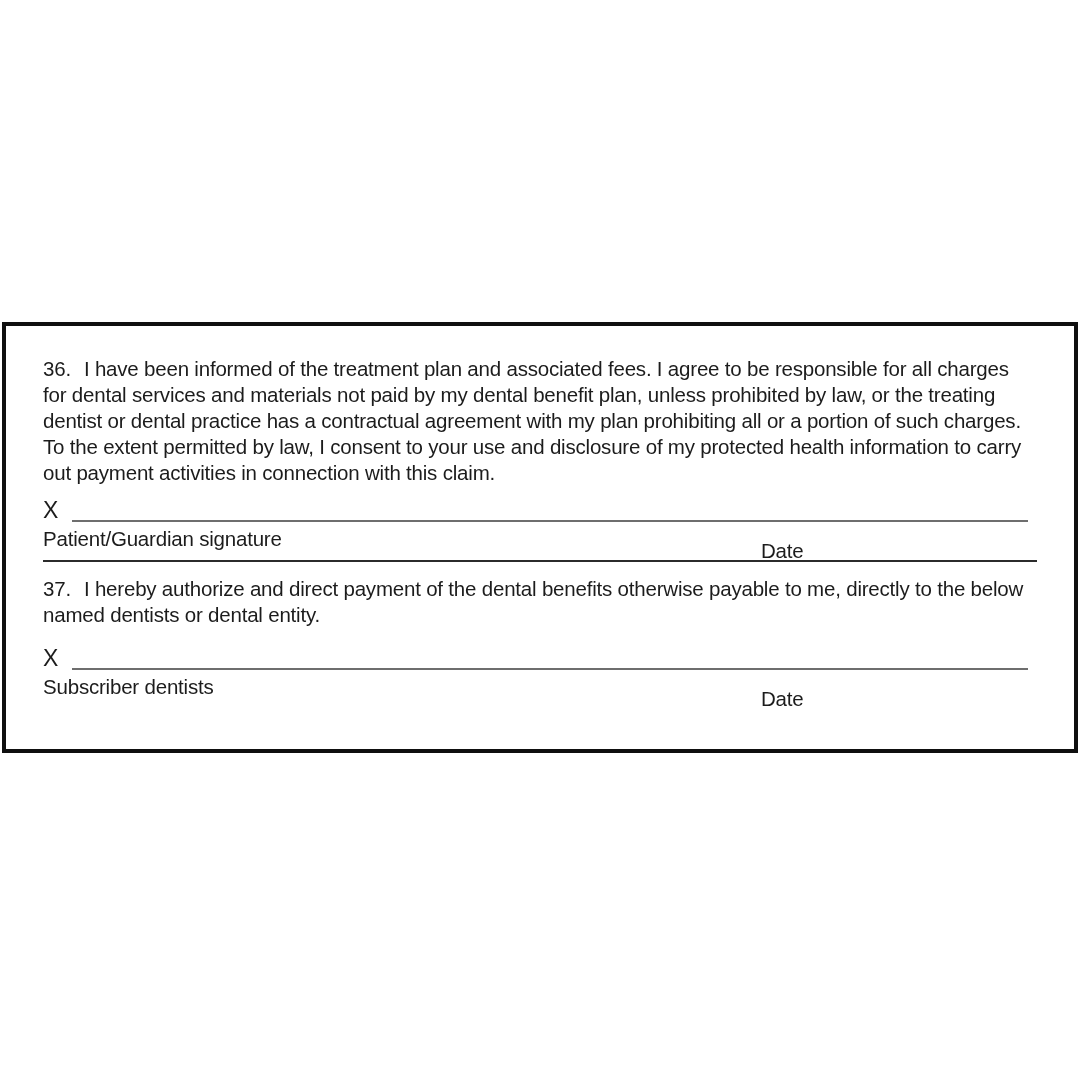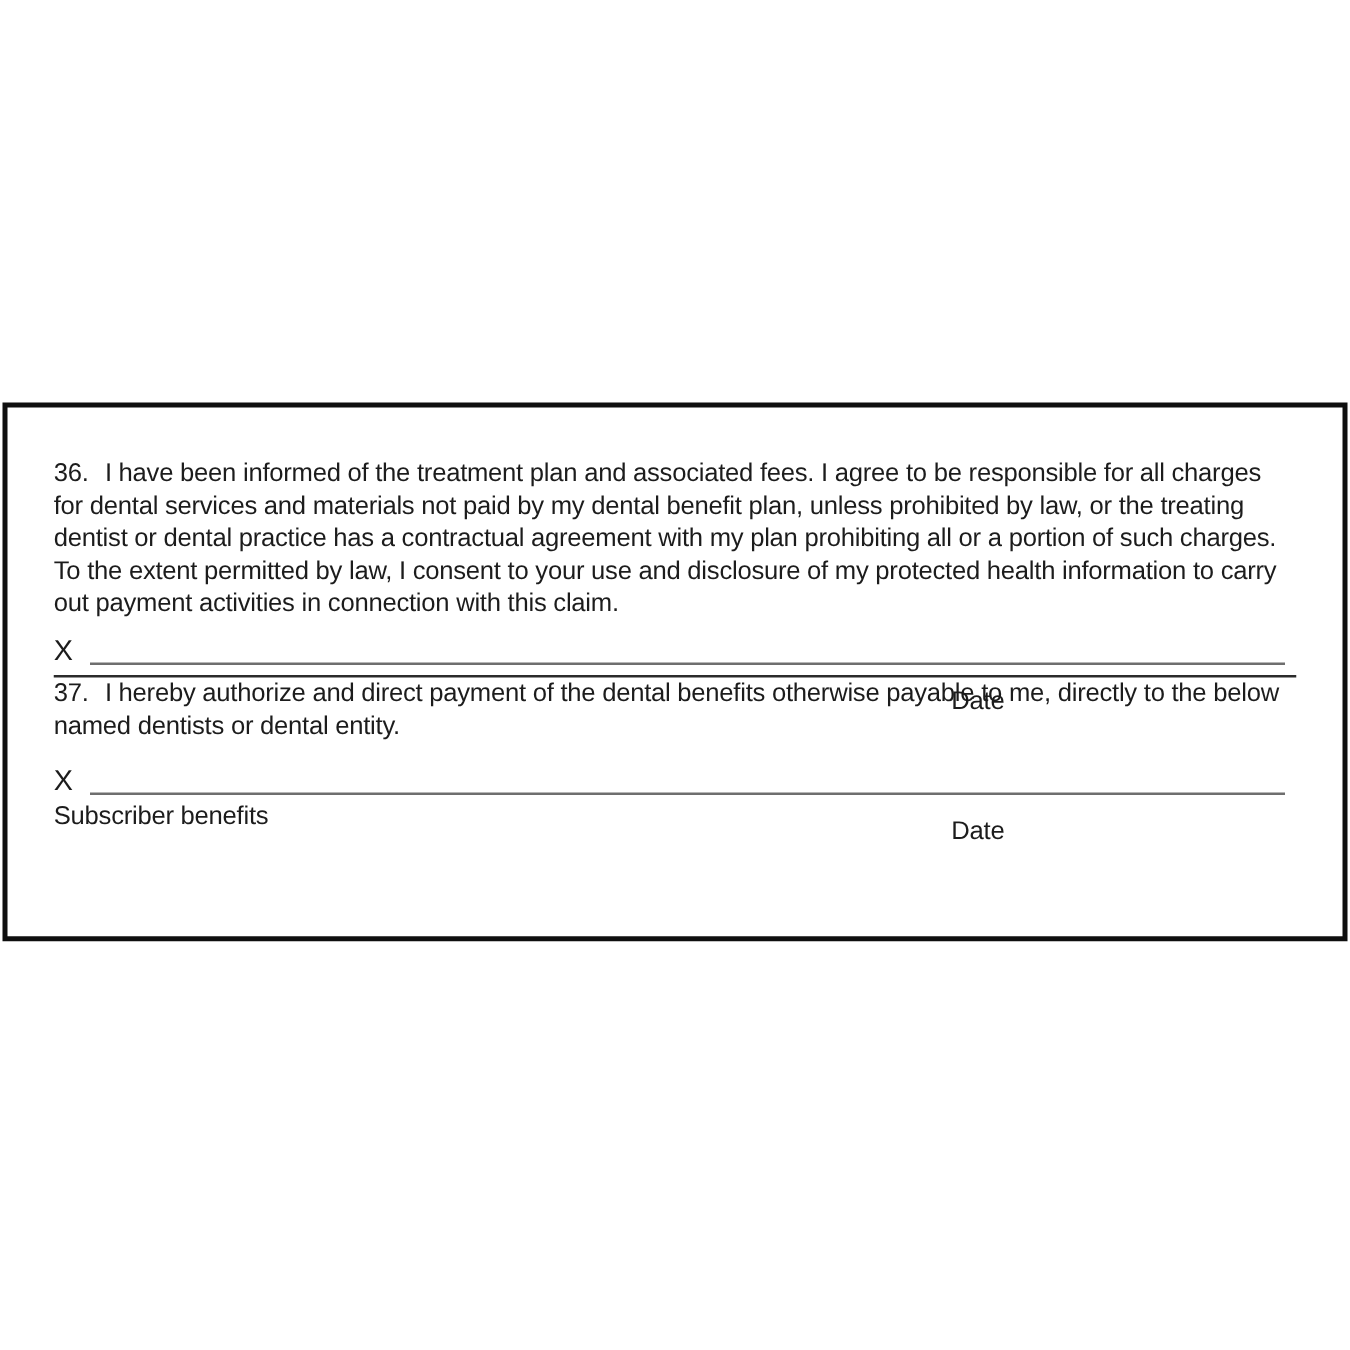--- a/index.html
+++ b/index.html
@@ -21,21 +21,21 @@
     width: 1080px; height: 1080px;
     background: var(--page-bg);
     overflow: hidden;
   }
   .form-box {
     position: absolute;
     left: 2px; top: 322px;
     width: 1076px; height: 431px;
     border: 4px solid var(--box-border);
     background: var(--page-bg);
-    padding: 40px 37px 0 37px;
+    padding: 30px 37px 0 37px;
   }
   .para {
     font-size: 20.5px;
     line-height: 26px;
     letter-spacing: -0.2px;
     color: var(--text);
   }
   .para .num { margin-right: 13px; }
   .sig-row {
     display: flex;
@@ -67,49 +67,50 @@
     position: absolute;
     left: 718px;
     top: 12px;
   }
   .divider {
     margin-top: 8px;
     border-top: 2px solid var(--divider);
     width: 100%;
     height: 0;
   }
-  .para-37 { }
+  .para-37 { margin-top: 14px; }
 </style>
 </head>
 <body>
 
 <div class="page">
   <div class="form-box">
 
     <p class="para">
       <span class="num">36.</span><span>I have been informed of the treatment plan and associated fees. I agree to be responsible for all charges for dental services and materials not paid by my dental benefit plan, unless prohibited by law, or the treating dentist or dental practice has a contractual agreement with my plan prohibiting all or a portion of such charges. To the extent permitted by law, I consent to your use and disclosure of my protected health information to carry out payment activities in connection with this claim.</span>
     </p>
 
     <div class="sig-row">
       <span class="xmark">X</span>
       <span class="sig-line"></span>
     </div>
     <div class="label-row">
+      <span>Patient/Guardian signature</span>
       <span class="date-label">Date</span>
     </div>
 
     <div class="divider"></div>
 
     <p class="para para-37">
       <span class="num">37.</span><span>I hereby authorize and direct payment of the dental benefits otherwise payable to me, directly to the below named dentists or dental entity.</span>
     </p>
 
     <div class="sig-row sig-row-2">
       <span class="xmark">X</span>
       <span class="sig-line"></span>
     </div>
     <div class="label-row">
-      <span>Subscriber benefits</span>
+      <span>Subscriber dentists</span>
       <span class="date-label">Date</span>
     </div>
 
   </div>
 </div>
 
 </body></html>

